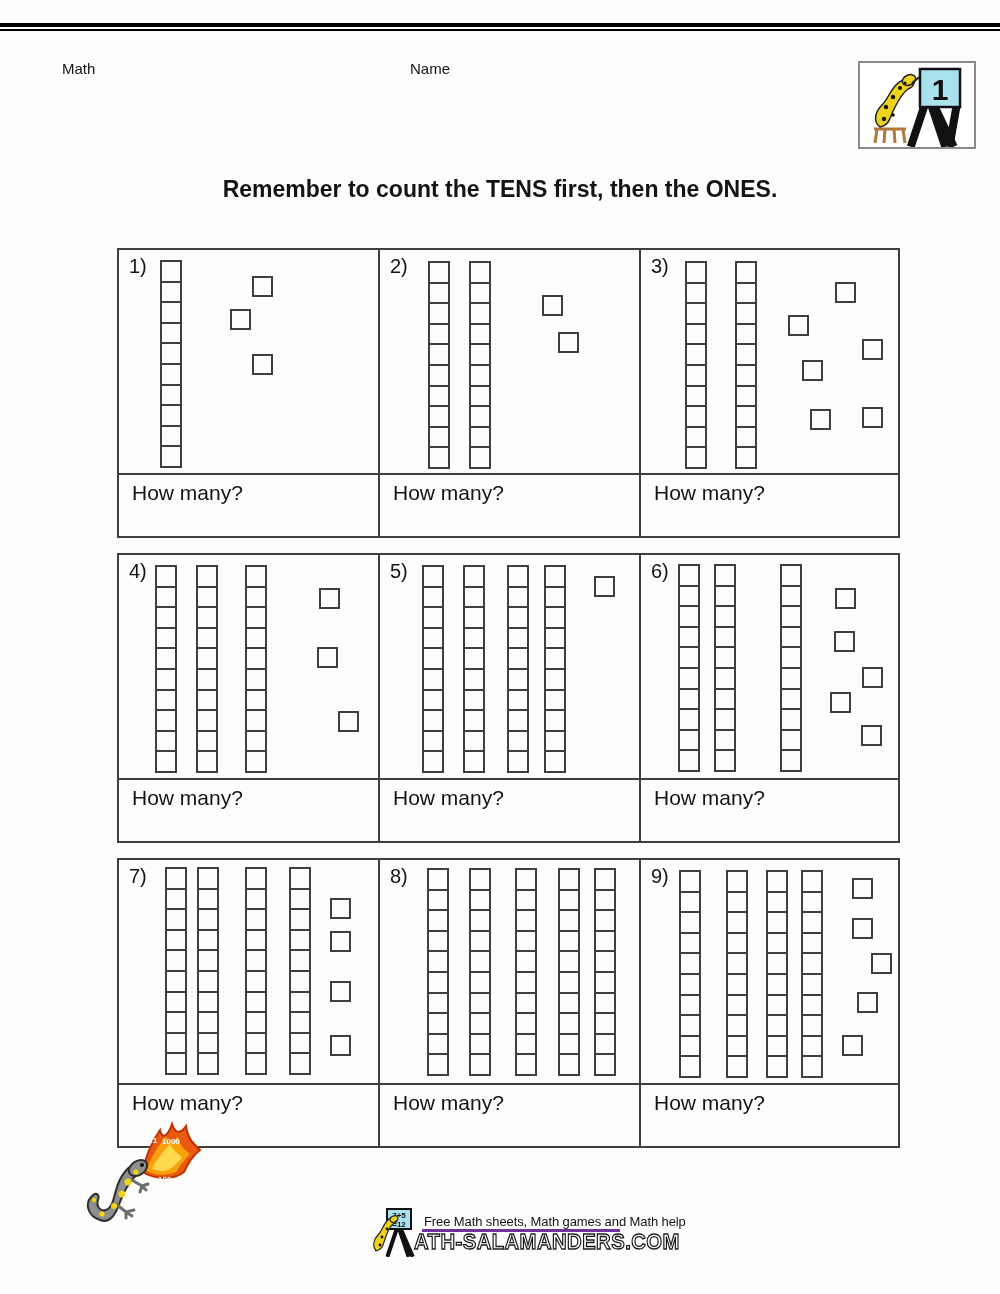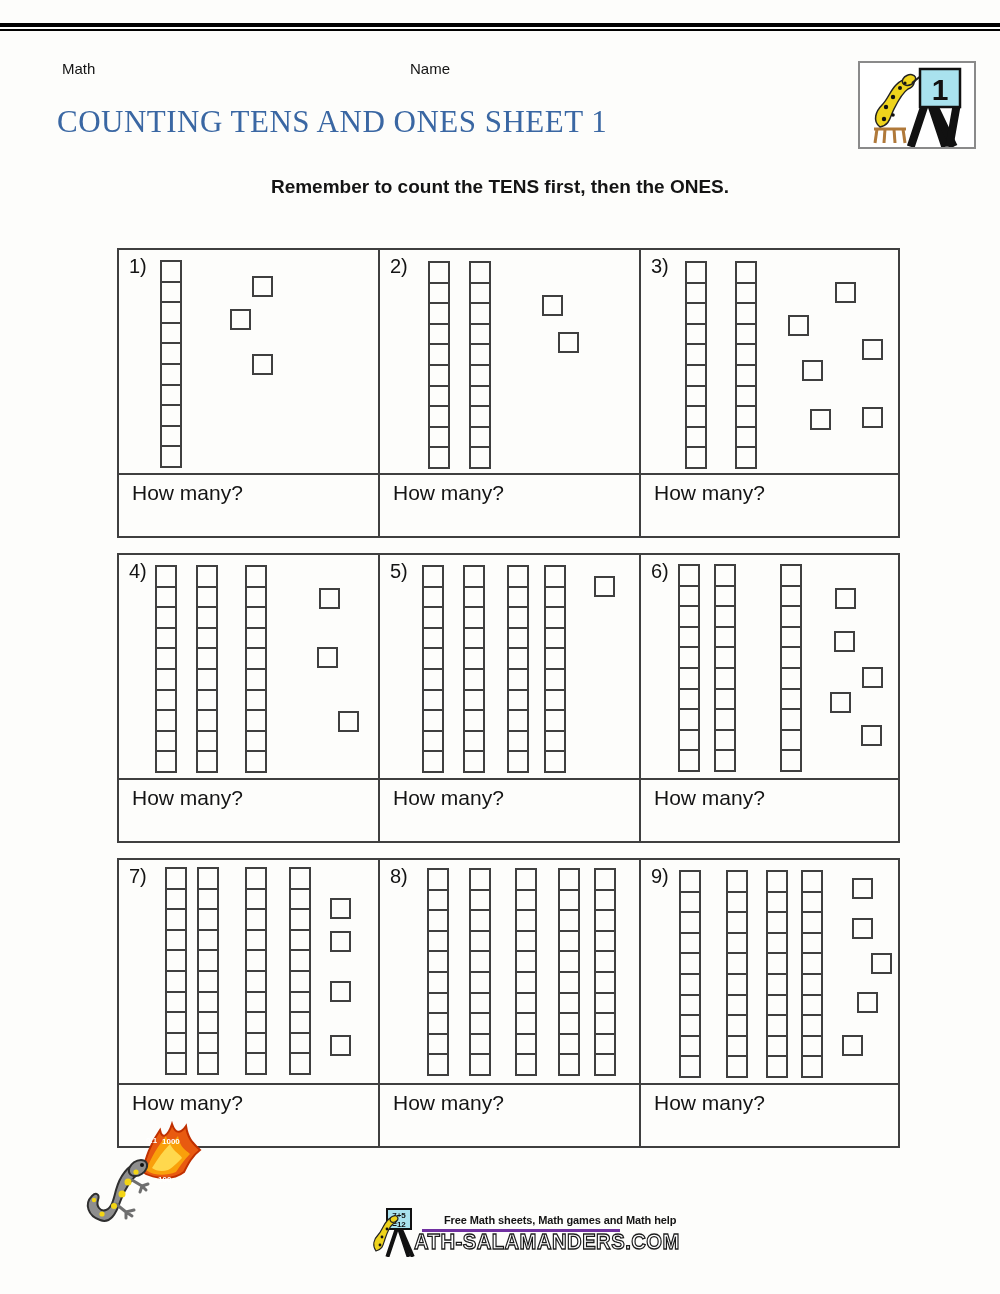--- a/index.html
+++ b/index.html
@@ -5,36 +5,36 @@
   html,body{margin:0;padding:0;background:#e8e8e8;}
   .page{position:relative;width:1000px;height:1294px;margin:0 auto;background:#fdfdfb;
         font-family:"Liberation Sans",sans-serif;color:#141414;overflow:hidden;}
   .topbar1{position:absolute;left:0;top:23px;width:100%;height:4px;background:#000;}
   .topbar2{position:absolute;left:0;top:29px;width:100%;height:2px;background:#000;}
   .name-label{position:absolute;left:62px;top:60px;font-size:15px;}
   .date-label{position:absolute;left:410px;top:60px;font-size:15px;}
   .page-title{position:absolute;left:57px;top:104px;font-family:"Liberation Serif",serif;
               font-size:31px;font-weight:400;letter-spacing:.5px;color:#3a67a3;white-space:nowrap;}
   .subtitle{position:absolute;left:0;top:176px;width:100%;text-align:center;
-            font-size:19px;font-weight:700;}
+            font-size:23px;font-weight:700;}
   .logo-box{position:absolute;left:858px;top:61px;width:118px;height:88px;background:#fff;
             border:2px solid #8a8a8a;box-sizing:border-box;}
   
   .cell{position:absolute;border:2px solid #3f3f3f;box-sizing:border-box;background:#fdfdfb;}
   .art{position:absolute;left:0;top:0;right:0;height:223px;}
   .pnum{position:absolute;left:10px;top:5px;font-size:20px;}
   .rod{position:absolute;width:22px;height:208px;border:2px solid #3f3f3f;box-sizing:border-box;
        display:flex;flex-direction:column;}
   .rod>div{flex:1;border-bottom:2px solid #3f3f3f;}
   .rod>div:last-child{border-bottom:none;}
   .one{position:absolute;width:21px;height:21px;border:2px solid #3f3f3f;box-sizing:border-box;}
   .answer{position:absolute;left:0;right:0;top:223px;bottom:0;border-top:2px solid #3f3f3f;}
   .howmany{position:absolute;left:13px;top:6px;font-size:21px;}
   
-  .tagline{position:absolute;left:444px;top:1214px;font-size:11px;font-weight:700;letter-spacing:-.1px;}
+  .tagline{position:absolute;left:424px;top:1214px;font-size:13px;font-weight:400;letter-spacing:-.1px;}
   .purple-rule{position:absolute;left:422px;top:1229px;width:198px;height:3px;background:#7030a0;}
   .wordmark{position:absolute;left:414px;top:1229px;font-size:22px;font-weight:700;letter-spacing:.5px;
             color:#fff;-webkit-text-stroke:1.3px #1a1a1a;text-stroke:1.3px #1a1a1a;
             transform:scaleX(.92);transform-origin:left;white-space:nowrap;}
   .easel-logo{position:absolute;left:370px;top:1207px;}
   .fire-salamander{position:absolute;left:76px;top:1110px;}
   svg text{font-family:"Liberation Sans",sans-serif;}
 </style>
 </head>
 <body>
@@ -74,21 +74,20 @@
           <circle cx="24" cy="56" r="2.2" fill="#111"></circle>
         <circle cx="33" cy="52" r="1.8" fill="#111"></circle>
           <circle cx="45" cy="20" r="1.6" fill="#111"></circle>
       </g>
 
       <rect x="60" y="6" width="40" height="38" fill="#a9e2ee" stroke="#111" stroke-width="2.5"></rect>
       <text x="80" y="37" text-anchor="middle" font-size="30" font-weight="bold" font-family="Liberation Serif, serif" fill="#111">1</text>
     </svg>
   </div>
 
-  <div class="page-title">COUNTING TENS AND ONES SHEET 1</div>
   <div class="subtitle">Remember to count the TENS first, then the ONES.</div>
 
   <div id="grid">
       <div class="cell" style="left: 117px; top: 248px; width: 263px; height: 290px;">
         <div class="art">
           <span class="pnum">1)</span>
           <div class="rod" style="left: 41px; top: 10px;">
             <div></div>
             <div></div>
             <div></div>

